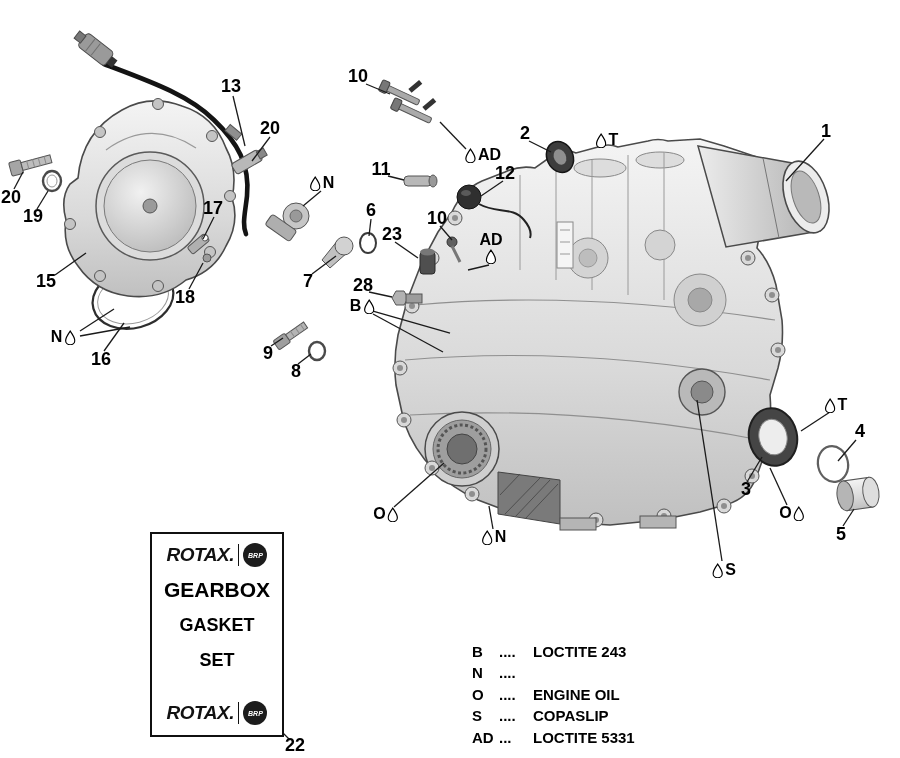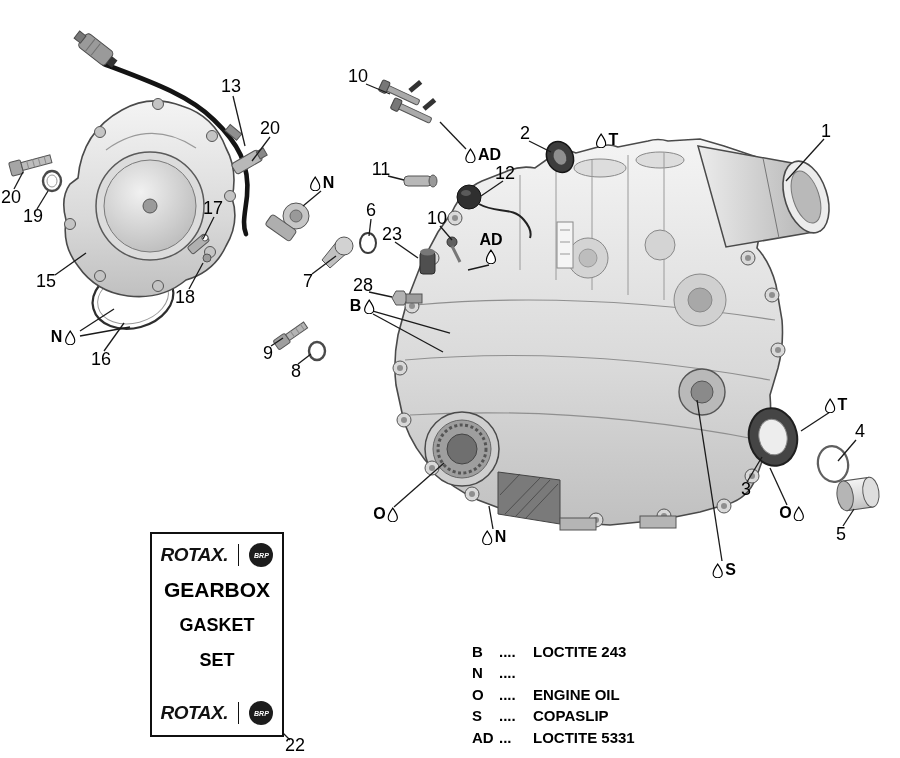--- a/index.html
+++ b/index.html
@@ -1,27 +1,27 @@
 <!DOCTYPE html>
 <html><head>
 <meta charset="utf-8">
 <style>
   html,body{margin:0;padding:0;background:#fff}
   .stage{position:relative;width:900px;height:758px;background:#ffffff;font-family:"Liberation Sans",sans-serif;overflow:hidden}
   svg.drawing{position:absolute;left:0;top:0}
-  .callout{position:absolute;transform:translate(-50%,-50%);font-weight:normal;font-size:18px;color:#000;line-height:1;white-space:nowrap}
+  .callout{position:absolute;transform:translate(-50%,-50%);font-weight:bold;font-size:18px;color:#000;line-height:1;white-space:nowrap}
   .marker{position:absolute;transform:translate(-50%,-50%);display:flex;align-items:center;gap:2px;font-weight:bold;font-size:16px;color:#000;line-height:1;white-space:nowrap}
   .marker.vert{flex-direction:column;gap:1px}
   .marker svg{display:block}
   .legend{position:absolute;left:472px;top:643px}
   .legend-row{display:flex;align-items:baseline;height:21.4px;font-weight:bold;font-size:15px;color:#000}
   .legend-code{width:27px}
   .legend-sep{width:34px}
   .gasket-box{position:absolute;left:150px;top:532px;width:134px;height:205px;border:2.5px solid #101010;background:#fff;display:flex;flex-direction:column;align-items:center;box-sizing:border-box}
-  .gb-brand-row{display:flex;align-items:center;gap:10px;margin-top:9px}
+  .gb-brand-row{display:flex;align-items:center;gap:4px;margin-top:9px}
   .gb-brand-row.bottom{margin-top:auto;margin-bottom:10px}
   .rotax{font-style:italic;font-weight:bold;font-size:19px;letter-spacing:-0.5px;color:#111}
   .gb-divider{width:1.5px;height:22px;background:#111}
   .brp-badge{width:24px;height:24px;border-radius:50%;background:#1c1c1c;display:flex;align-items:center;justify-content:center;color:#fff;font-size:7px;font-weight:bold;font-style:italic}
   .gb-line1{font-weight:bold;font-size:21px;margin-top:11px;color:#000}
   .gb-line2{font-weight:bold;font-size:18px;margin-top:13px;color:#000}
   .gb-line3{font-weight:bold;font-size:18px;margin-top:14px;color:#000}
   .watermark{position:absolute;left:660px;top:717px;font-weight:bold;font-size:18px;letter-spacing:0.2px}
 </style>
 </head>

